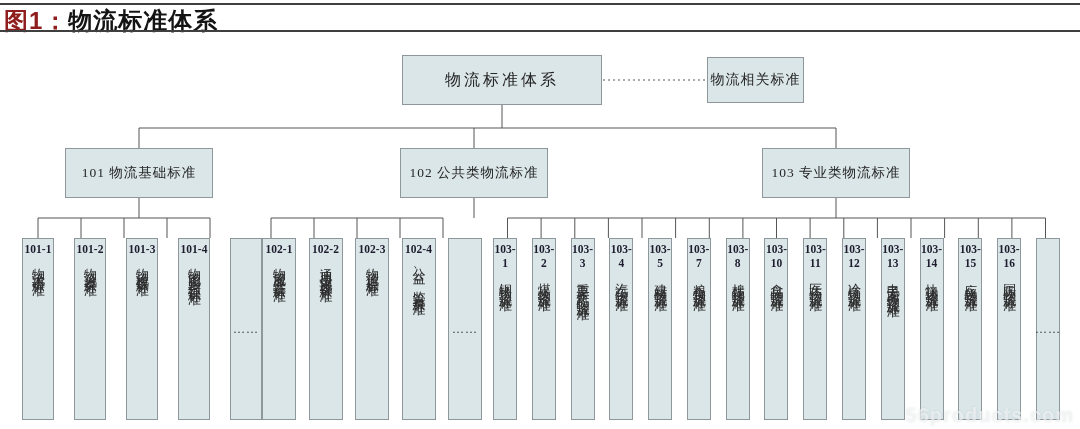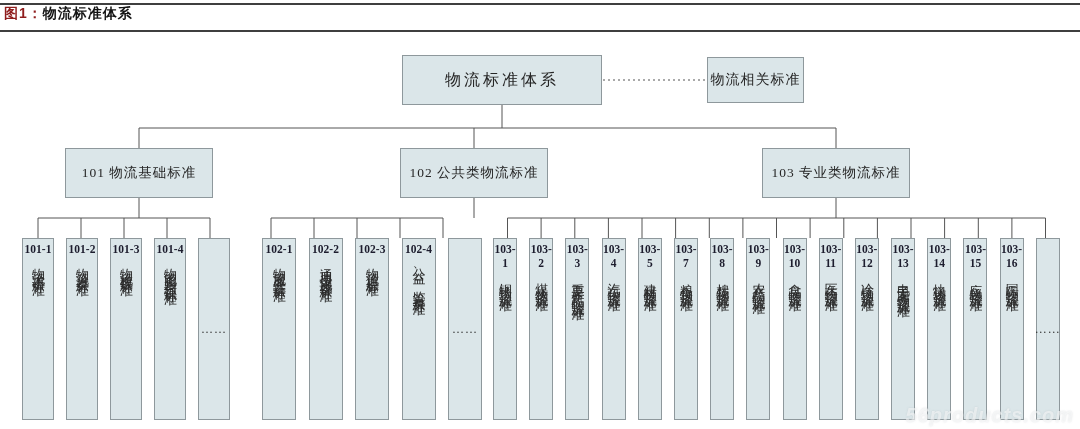--- a/index.html
+++ b/index.html
@@ -5,38 +5,38 @@
   * { margin:0; padding:0; box-sizing:border-box; }
   html,body { background:#fff; }
   #stage {
     position:relative; width:1080px; height:429px; background:#ffffff;
     font-family:"Liberation Sans", sans-serif; overflow:hidden;
   }
   
   .rule { position:absolute; left:0; width:1080px; height:2px; background:#3f3f3f; }
   #rule-top { top:3px; }
   #rule-bottom { top:30px; }
-  #fig-title { position:absolute; left:4px; top:5px; font-size:14px; font-weight:bold; letter-spacing:1px; white-space:nowrap; }
+  #fig-title { position:absolute; left:4px; top:5px; font-size:24px; font-weight:bold; letter-spacing:1px; white-space:nowrap; }
   #fig-label { color:#8f1d1d; }
   #fig-name  { color:#141414; }
   
   .nbox {
     position:absolute; background:#dbe6e9; border:1px solid #8e989c; color:#262626;
     display:flex; align-items:center; justify-content:center; text-align:center;
     font-family:"Liberation Serif", serif;
   }
   #root-box    { left:402px; top:55px;  width:200px; height:50px; font-size:16px; letter-spacing:3px; }
   #related-box { left:707px; top:57px;  width:97px;  height:46px; font-size:14px; letter-spacing:1px; }
   .l2-box      { top:148px; width:148px; height:50px; font-size:13.5px; letter-spacing:1px; }
   #l2-101 { left:65px; }
   #l2-102 { left:400px; }
   #l2-103 { left:762px; }
   
   .leaf-group { position:absolute; top:238px; height:182px; display:flex; justify-content:space-between; }
-  #group-0 { left:22px;  width:208px; }
+  #group-0 { left:22px;  width:240px; }
   #group-1 { left:262px; width:220px; }
   #group-2 { left:493px; width:567px; }
   #group-0 .leaf { width:32px; }
   #group-1 .leaf { width:34px; }
   #group-2 .leaf { width:24px; }
   .leaf {
     height:182px; background:#dbe6e9; border:1px solid #8e989c;
     display:flex; flex-direction:column; align-items:center;
     font-family:"Liberation Serif", serif; color:#222;
   }
@@ -50,21 +50,21 @@
   }
   .leaf-dots { display:none; }
   .leaf-ellipsis .leaf-dots {
     display:flex; flex:1; align-items:center; justify-content:center;
     font-size:12px; letter-spacing:1px; color:#333;
   }
   
   #connectors { position:absolute; left:0; top:0; pointer-events:none; }
   
   #watermark {
-    position:absolute; right:6px; bottom:2px; font-size:20px; font-weight:bold; font-style:italic;
+    position:absolute; right:6px; bottom:2px; font-size:20px; font-weight:bold; 
     color:rgba(255,255,255,0.55); letter-spacing:1px; pointer-events:none;
     text-shadow:0 0 2px rgba(160,170,175,0.35);
   }
 </style>
 </head>
 <body>
 
 <div id="stage">
 
   <div class="rule" id="rule-top"></div>
@@ -209,25 +209,20 @@
       <span class="leaf-code">103-7</span>
       <span class="leaf-name">粮食物流标准</span>
 
     </div>
       <div class="leaf">
       <span class="leaf-code">103-8</span>
       <span class="leaf-name">棉花物流标准</span>
 
     </div>
       <div class="leaf">
-      <span class="leaf-code">103-9</span>
-      <span class="leaf-name">农产品物流标准</span>
-
-    </div>
-      <div class="leaf">
       <span class="leaf-code">103-10</span>
       <span class="leaf-name">食品物流标准</span>
 
     </div>
       <div class="leaf">
       <span class="leaf-code">103-11</span>
       <span class="leaf-name">医药物流标准</span>
 
     </div>
       <div class="leaf">

